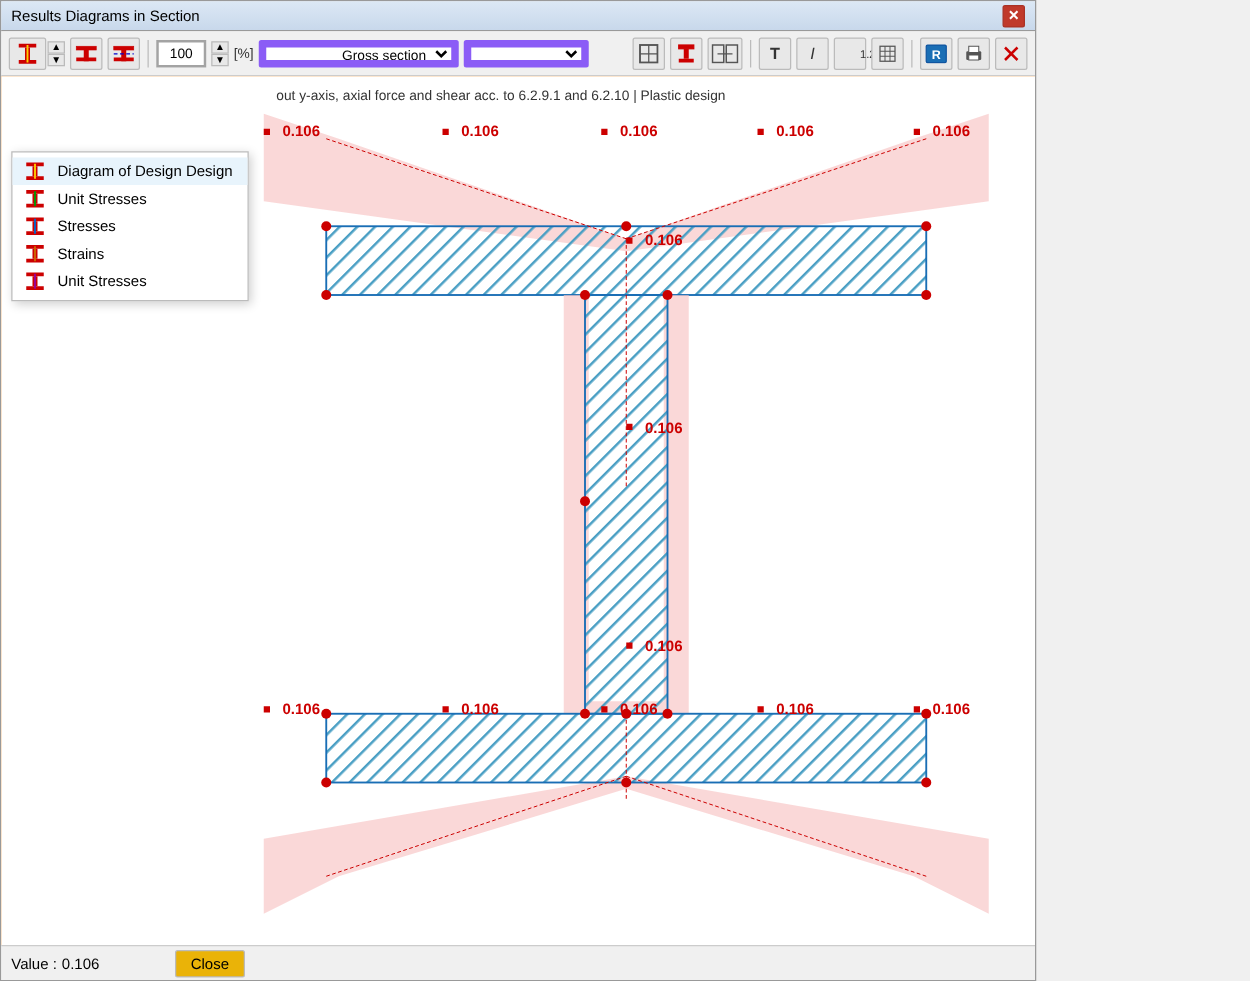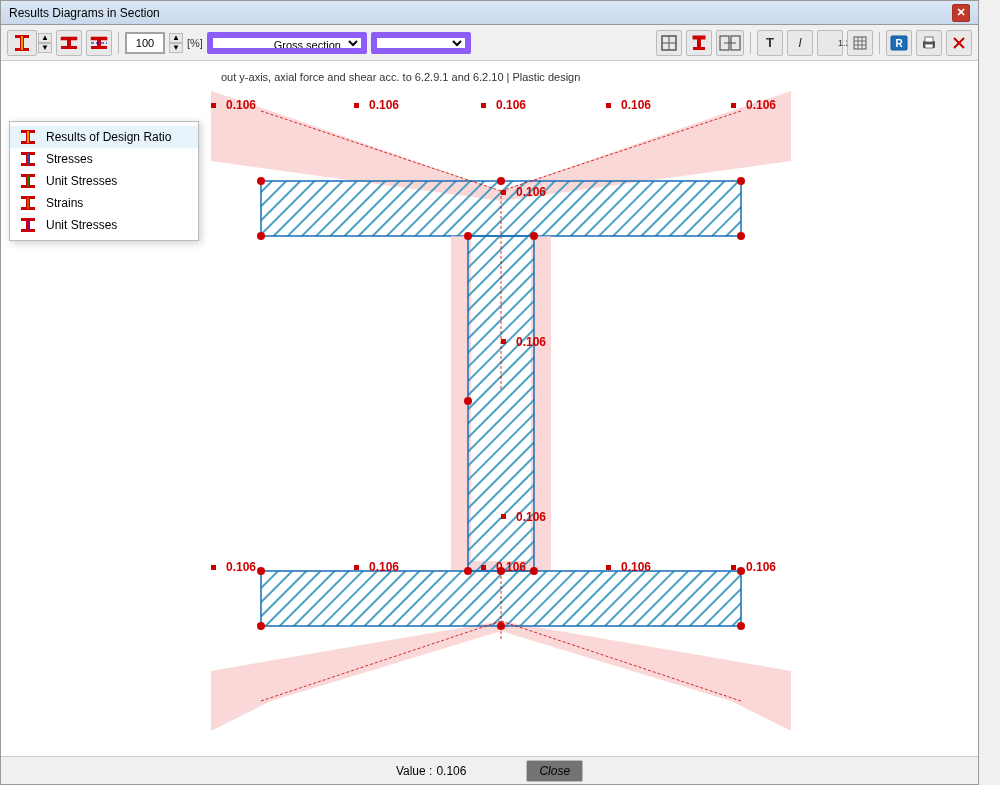--- a/index.html
+++ b/index.html
@@ -5,21 +5,21 @@
     * { box-sizing: border-box; margin: 0; padding: 0; }
     body {
       font-family: 'Segoe UI', Tahoma, Geneva, Verdana, sans-serif;
       font-size: 12px;
       background: #f0f0f0;
       width: 1000px;
       height: 785px;
       overflow: hidden;
     }
     .window {
-      width: 979px;
+      width: 829px;
       height: 785px;
       background: #f0f0f0;
       border: 1px solid #999;
       display: flex;
       flex-direction: column;
     }
     .title-bar {
       background: linear-gradient(to bottom, #dce8f5, #c8d8eb);
       border-bottom: 1px solid #999;
       padding: 4px 8px;
@@ -128,21 +128,21 @@
       left: 220px;
       font-size: 11px;
       color: #333;
     }
     .status-bar {
       background: #f0f0f0;
       border-top: 1px solid #ccc;
       padding: 3px 8px;
       display: flex;
       align-items: center;
-      justify-content: center;
+      justify-content: flex-start;
       height: 28px;
     }
     .status-icons {
       display: flex;
       align-items: center;
       gap: 6px;
     }
     .status-btn {
       width: 24px;
       height: 20px;
@@ -151,26 +151,25 @@
       border-radius: 2px;
       display: flex;
       align-items: center;
       justify-content: center;
       cursor: pointer;
       font-size: 10px;
       margin-top: 48px;
     }
     .close-bottom-btn {
       padding: 3px 12px;
-      background: #737373;
+      background: #eab308;
       border: 1px solid #bbb;
       border-radius: 2px;
       cursor: pointer;
       font-size: 12px;
-      font-style: italic;
     }
     
     .dropdown-menu {
       position: absolute;
       top: 60px;
       left: 8px;
       background: white;
       border: 1px solid #bbb;
       box-shadow: 2px 2px 8px rgba(0,0,0,0.2);
       z-index: 100;
@@ -416,50 +415,50 @@
       <div class="dropdown-menu">
         <div class="menu-item selected">
           <span class="menu-icon">
             <svg width="16" height="16" viewBox="0 0 16 16">
               <rect x="1" y="1" width="14" height="3" fill="#cc0000"></rect>
               <rect x="6" y="4" width="4" height="8" fill="#cc0000"></rect>
               <rect x="1" y="12" width="14" height="3" fill="#cc0000"></rect>
               <line x1="8" y1="2" x2="8" y2="14" stroke="#ffcc00" stroke-width="1.5"></line>
             </svg>
           </span>
-          <span>Results of Design Ratio</span>
+          <span>Diagram of Design Design</span>
+        </div>
+        <div class="menu-item">
+          <span class="menu-icon">
+            <svg width="16" height="16" viewBox="0 0 16 16">
+              <rect x="1" y="1" width="14" height="3" fill="#cc0000"></rect>
+              <rect x="6" y="4" width="4" height="8" fill="#cc0000"></rect>
+              <rect x="1" y="12" width="14" height="3" fill="#cc0000"></rect>
+              <line x1="8" y1="2" x2="8" y2="14" stroke="#009900" stroke-width="1.5"></line>
+            </svg>
+          </span>
+          <span>Unit Stresses</span>
         </div>
         <div class="menu-item">
           <span class="menu-icon">
             <svg width="16" height="16" viewBox="0 0 16 16">
               <rect x="1" y="1" width="14" height="3" fill="#cc0000"></rect>
               <rect x="6" y="4" width="4" height="8" fill="#cc0000"></rect>
               <rect x="1" y="12" width="14" height="3" fill="#cc0000"></rect>
               <line x1="8" y1="2" x2="8" y2="14" stroke="#0066cc" stroke-width="1.5"></line>
             </svg>
           </span>
           <span>Stresses</span>
         </div>
         <div class="menu-item">
           <span class="menu-icon">
             <svg width="16" height="16" viewBox="0 0 16 16">
               <rect x="1" y="1" width="14" height="3" fill="#cc0000"></rect>
               <rect x="6" y="4" width="4" height="8" fill="#cc0000"></rect>
               <rect x="1" y="12" width="14" height="3" fill="#cc0000"></rect>
-              <line x1="8" y1="2" x2="8" y2="14" stroke="#009900" stroke-width="1.5"></line>
-            </svg>
-          </span>
-          <span>Unit Stresses</span>
-        </div>
-        <div class="menu-item">
-          <span class="menu-icon">
-            <svg width="16" height="16" viewBox="0 0 16 16">
-              <rect x="1" y="1" width="14" height="3" fill="#cc0000"></rect>
-              <rect x="6" y="4" width="4" height="8" fill="#cc0000"></rect>
-              <rect x="1" y="12" width="14" height="3" fill="#cc0000"></rect>
               <line x1="8" y1="2" x2="8" y2="14" stroke="#cc6600" stroke-width="1.5"></line>
             </svg>
           </span>
           <span>Strains</span>
         </div>
         <div class="menu-item">
           <span class="menu-icon">
             <svg width="16" height="16" viewBox="0 0 16 16">
               <rect x="1" y="1" width="14" height="3" fill="#cc0000"></rect>
               <rect x="6" y="4" width="4" height="8" fill="#cc0000"></rect>

